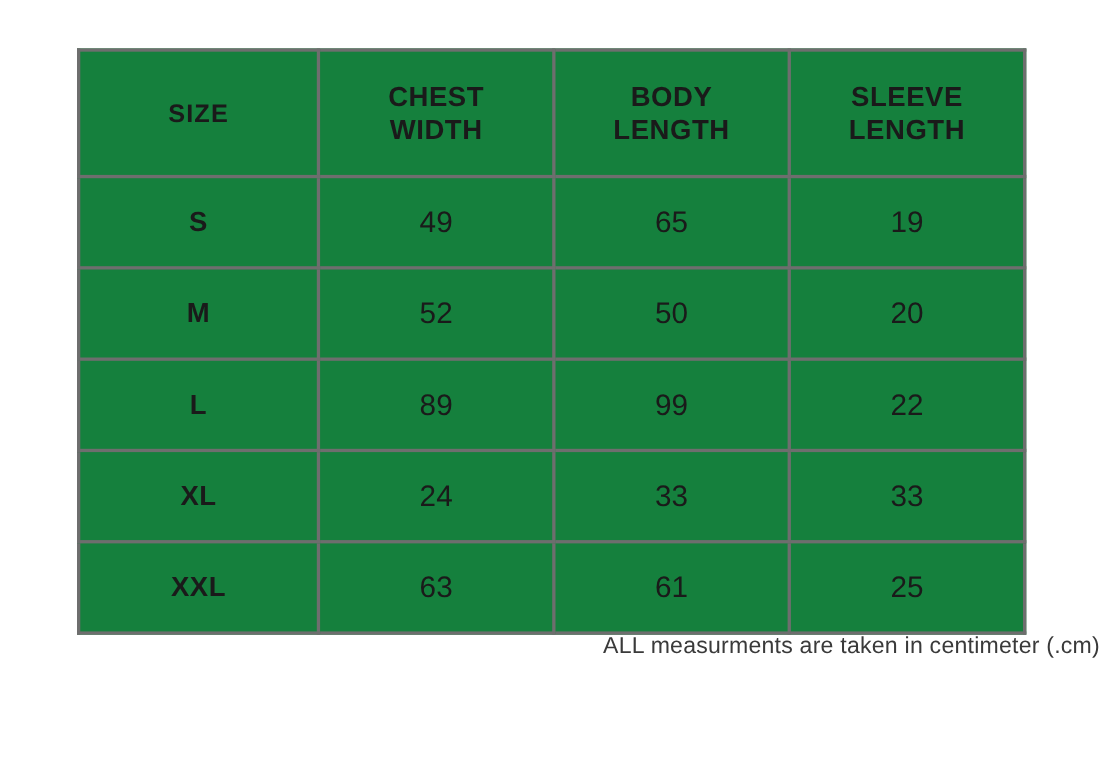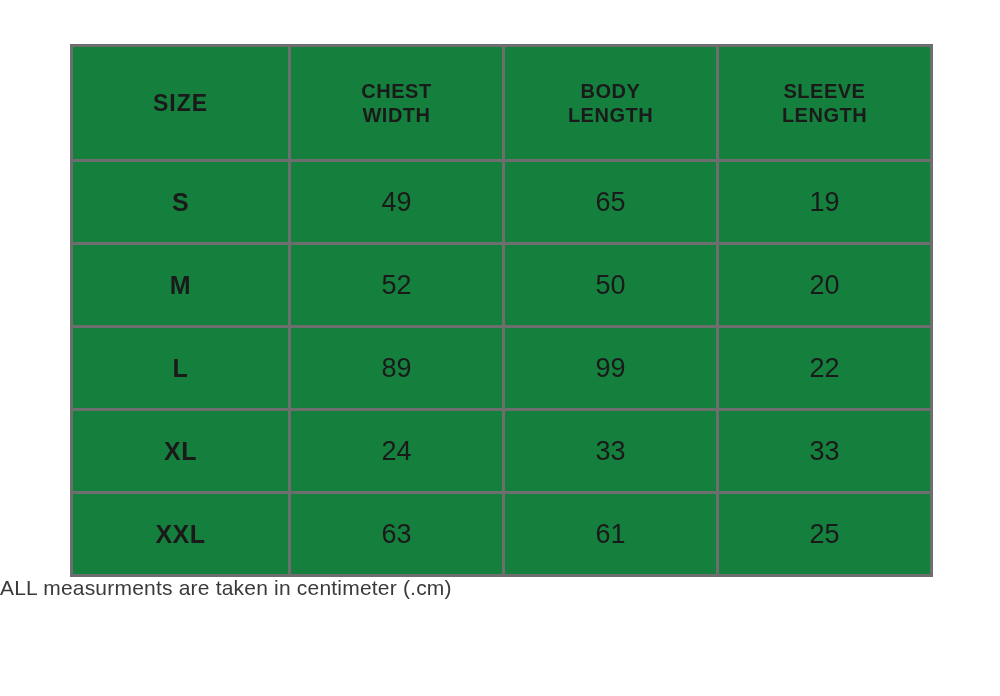--- a/index.html
+++ b/index.html
@@ -39,21 +39,21 @@
 
   table.size-chart th,
   table.size-chart td {
     border: 3px solid #6e6e6e;
     text-align: center;
     vertical-align: middle;
     padding: 0;
   }
   table.size-chart thead th {
     height: 112px;
-    font-size: 20px;
+    font-size: 25px;
     font-weight: bold;
     letter-spacing: 0.5px;
     line-height: 1.22;
     text-transform: uppercase;
   }
   table.size-chart thead th.head-size {
     font-size: 23px;
     letter-spacing: 1px;
   }
   table.size-chart tbody td {
@@ -64,21 +64,21 @@
   table.size-chart tbody td.label {
     font-size: 25px;
     font-weight: bold;
     letter-spacing: 0.5px;
   }
   .note {
     position: absolute;
     left: 0;
     top: 576px;
     width: 1000px;
-    text-align: left;
+    text-align: right;
     font-size: 21px;
     color: #3a3a3a;
     letter-spacing: 0.2px;
   }
   .hdr-line { display: block; }
 </style>
 </head>
 <body>
 
 <div class="page">

